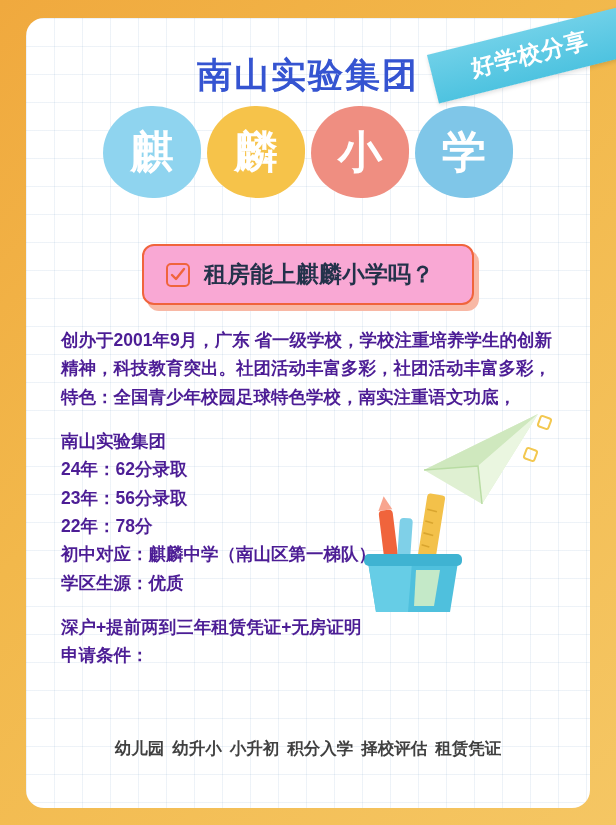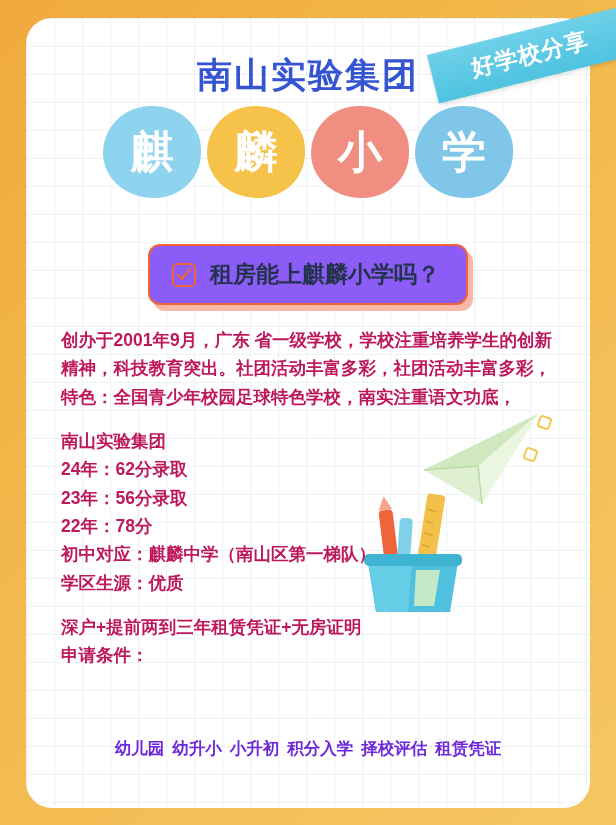--- a/index.html
+++ b/index.html
@@ -12,21 +12,21 @@
     position: relative;
     overflow: hidden;
   }
 
   
   .card {
     position: absolute;
     left: 26px; top: 18px;
     width: 564px; height: 790px;
     background: #ffffff;
-    border-radius: 26px;
+    border-radius: 18px;
     overflow: hidden;
   }
   
   .card::before {
     content: "";
     position: absolute; inset: 0;
     background-image:
       linear-gradient(to right, rgba(120,160,200,0.13) 1px, transparent 1px),
       linear-gradient(to bottom, rgba(120,160,200,0.13) 1px, transparent 1px);
     background-size: 28px 28px;
@@ -88,24 +88,24 @@
 
   
   .question-wrap {
     position: absolute;
     top: 226px; left: 0; right: 0;
     display: flex; justify-content: center;
     z-index: 3;
   }
   .question {
     position: relative;
-    background: #8b5cf6;
+    background: #f9a8d4;
     border: 2.5px solid #f0643c;
     border-radius: 12px;
-    padding: 13px 26px 13px 60px;
+    padding: 13px 38px 13px 60px;
     font-size: 23px;
     font-weight: bold;
     color: #23324a;
     box-shadow: 5px 6px 0 #f8b8a5;
     text-align: right;
   }
   .check-icon {
     position: absolute;
     left: 22px; top: 50%;
     transform: translateY(-50%);
@@ -115,21 +115,21 @@
     display: flex; align-items: center; justify-content: center;
   }
   .check-icon svg { width: 16px; height: 16px; }
 
   
   .body-text {
     position: absolute;
     left: 35px; right: 30px;
     top: 308px;
     z-index: 3;
-    color: #be185d;
+    color: #4c1d95;
     font-size: 17.5px;
     font-weight: bold;
     line-height: 1.62;
   }
   .body-text p { margin: 0; }
   .gap { height: 16px; }
 
   
   .deco { position: absolute; z-index: 2; pointer-events: none; }
 
@@ -146,21 +146,21 @@
   .cup { right: 112px; bottom: 188px; width: 132px; height: 140px; }
 
   
   .footer {
     position: absolute;
     left: 0; right: 0; bottom: 48px;
     display: flex;
     justify-content: center;
     gap: 8px;
     z-index: 4;
-    color: #6d28d9;
+    color: #404040;
     font-size: 16.5px;
     font-weight: bold;
   }
   .footer span { white-space: nowrap; }
 </style>
 </head>
 <body>
 
 <div class="card">
 

